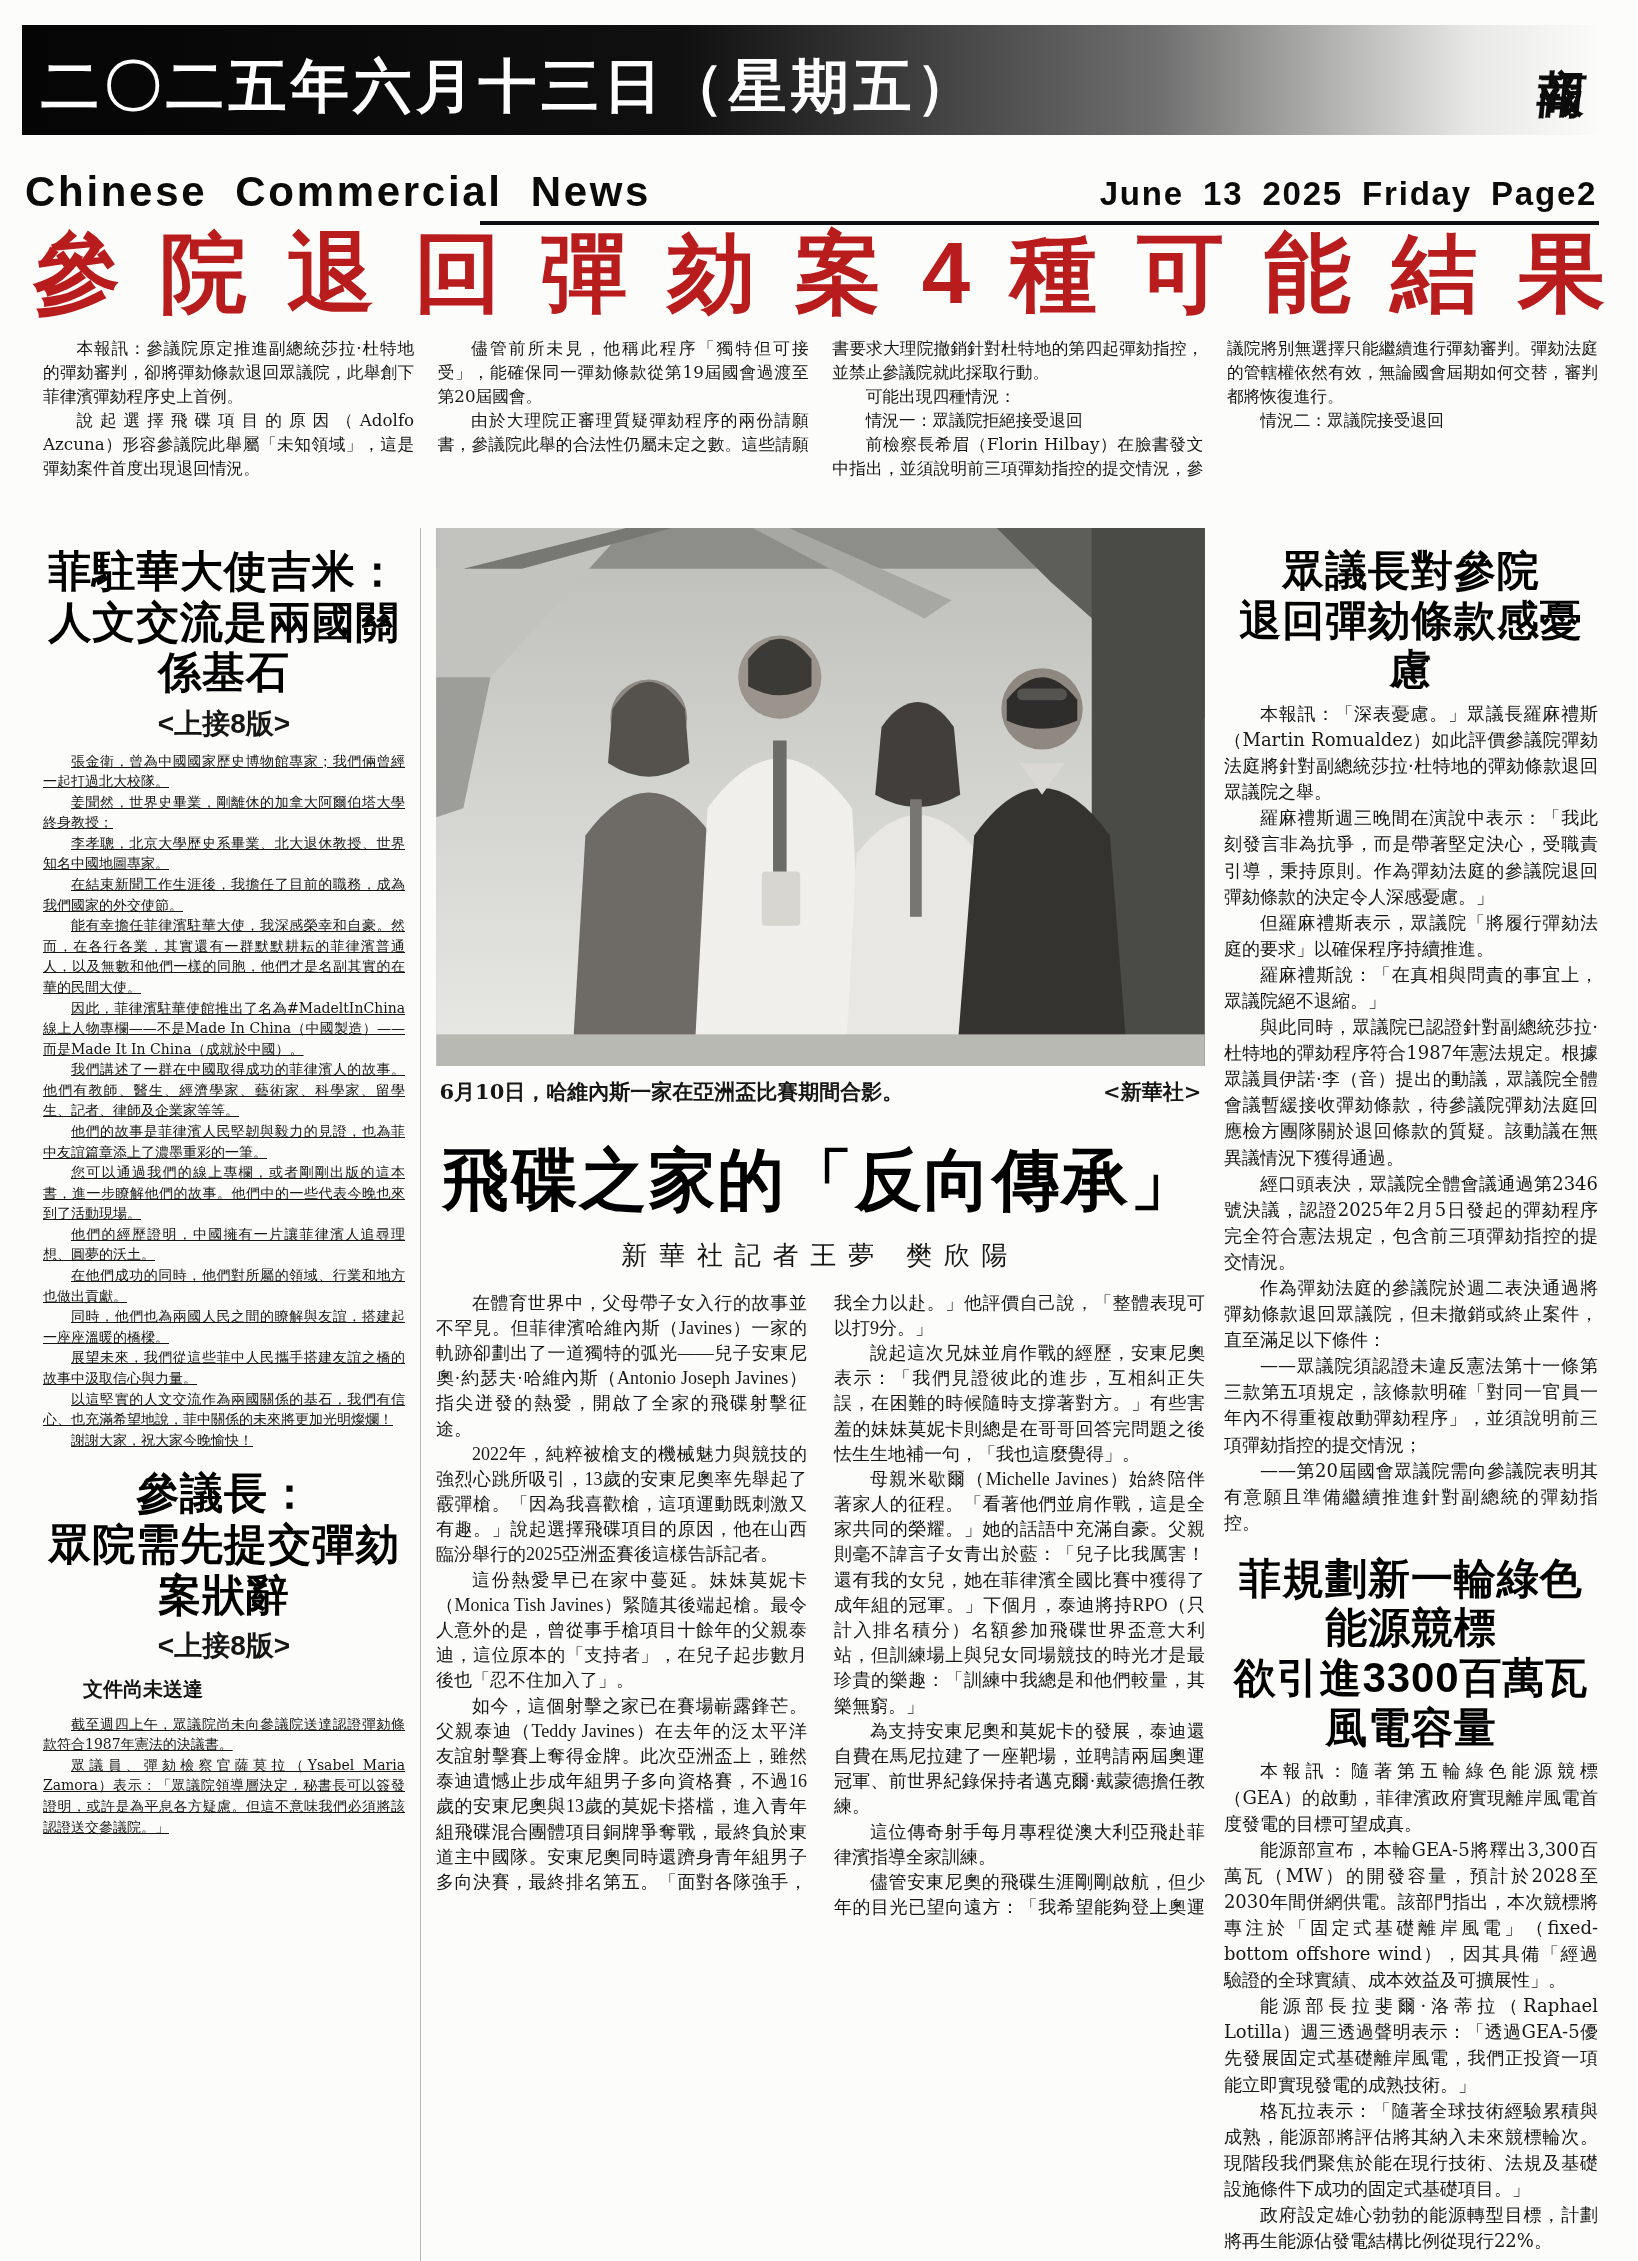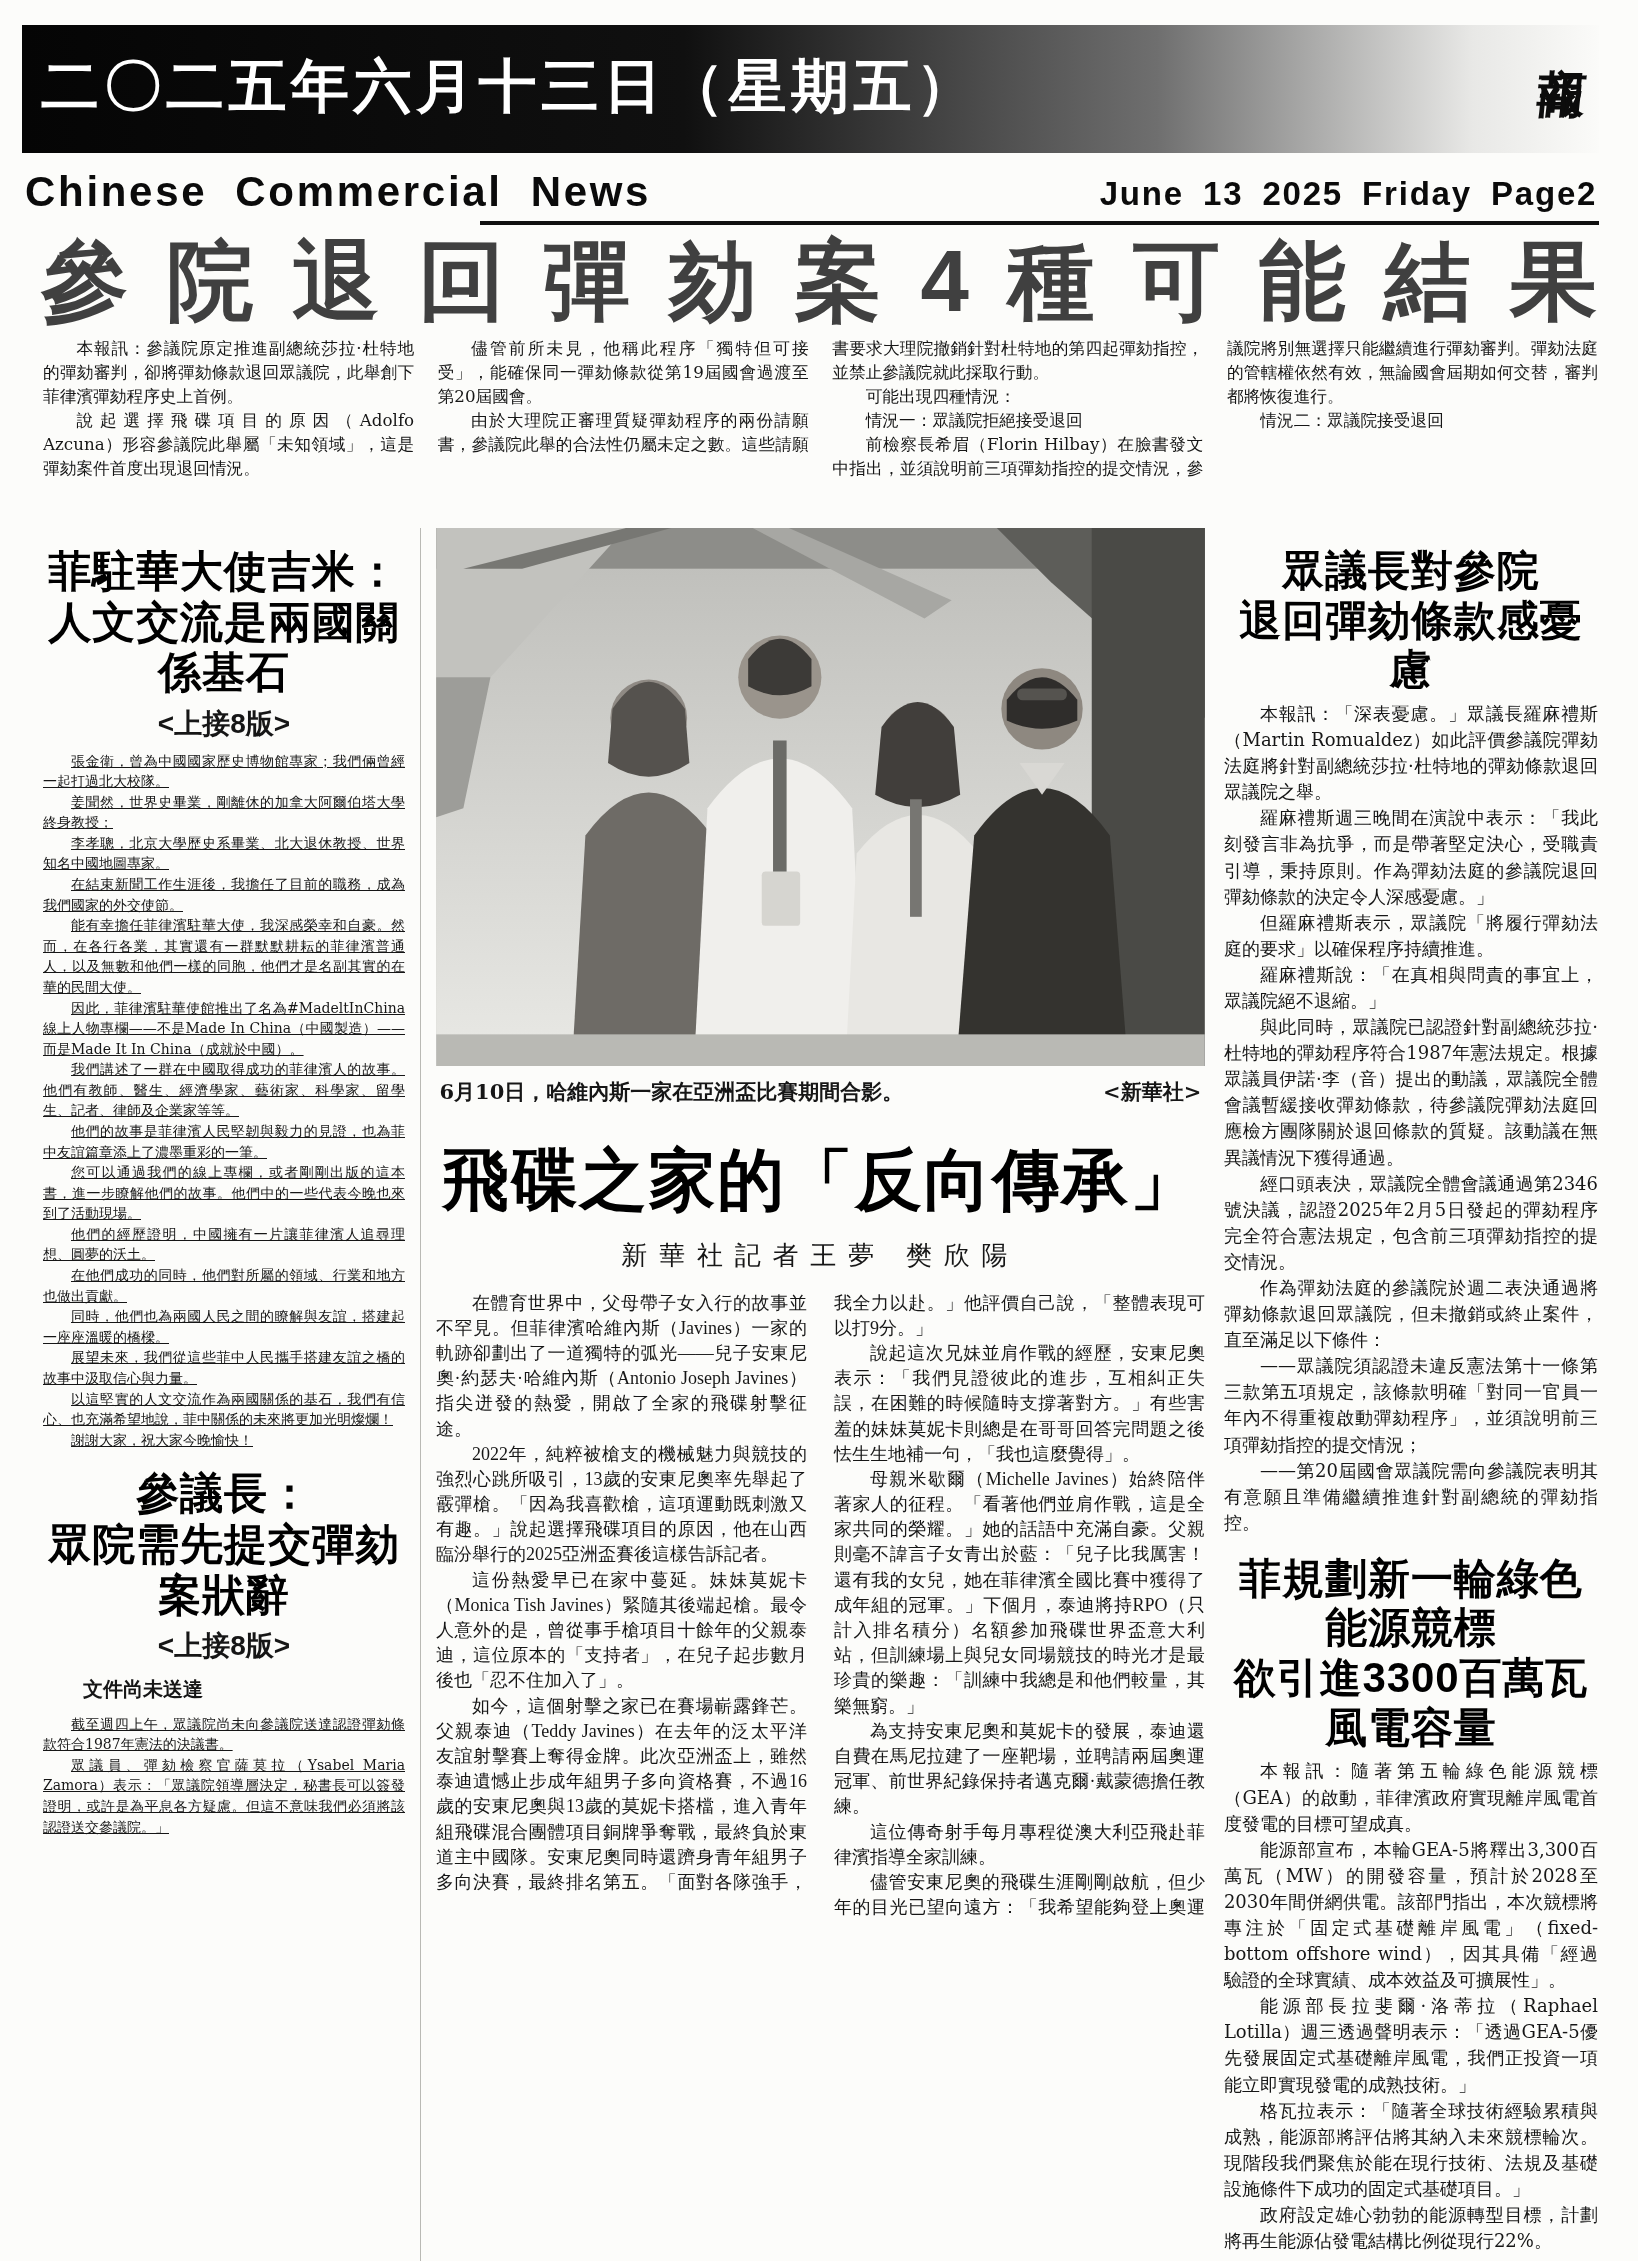--- a/index.html
+++ b/index.html
@@ -1,36 +1,36 @@
 <!DOCTYPE html>
 <html style="font-size:7.2px"><head>
 <meta charset="utf-8">
 <style>
   html,body{margin:0;padding:0;background:#888;}
   .page{position:relative;width:1638px;height:2824px;background:#fcfcfa;color:#161616;
         font-family:"DejaVu Serif",serif;overflow:hidden;margin:0 auto;}
   
-  .banner{position:absolute;left:22px;top:25px;right:39px;height:128px;
+  .banner{position:absolute;left:22px;top:25px;right:39px;height:110px;
           background:linear-gradient(90deg,#050505 0%,#101010 42%,#6f6f6f 72%,#e8e8e6 92%,#fbfbf9 100%);}
   .banner-date{position:absolute;left:19px;top:22.6px;font-family:"Liberation Sans",sans-serif;
           font-weight:700;font-size:58px;color:#ffffff;letter-spacing:4.5px;white-space:nowrap;}
   .banner-brand{position:absolute;right:1.8px;top:2.7px;height:107px;writing-mode:vertical-rl;
           font-family:"Liberation Sans",sans-serif;font-weight:900;font-size:49px;color:#0c0c0c;
           transform:skewX(-6deg);letter-spacing:1.8px;}
   
   .masthead{position:absolute;left:25px;top:166px;right:39px;height:50px;}
   .mast-en{position:absolute;left:0;bottom:0;font-family:"Liberation Sans",sans-serif;
           font-weight:800;font-size:42px;letter-spacing:2.7px;word-spacing:13.6px;color:#0b0b0b;}
   .mast-date{position:absolute;right:1.8px;bottom:2.7px;font-family:"Liberation Sans",sans-serif;
           font-weight:600;font-size:33px;letter-spacing:1.8px;word-spacing:8.1px;color:#0b0b0b;}
   .mast-rule{position:absolute;left:480px;right:39px;top:221px;height:4.1px;background:#101010;}
   
-  .lead-headline{position:absolute;left:33px;right:33px;top:229px;margin:8px;
+  .lead-headline{position:absolute;left:33px;right:33px;top:229px;margin:0;
           font-family:"Liberation Sans",sans-serif;font-weight:900;font-size:87px;line-height:1.02;
-          color:#404040;text-align:justify;text-align-last:justify;letter-spacing:0;}
+          color:#b91c1c;text-align:justify;text-align-last:justify;letter-spacing:0;}
   .lead-body{position:absolute;left:43px;right:40px;top:336px;height:193px;
           column-count:4;column-gap:23.5px;overflow:hidden;}
   .lead-body p,.body p{margin:0;font-size:16.7px;line-height:1.44;text-align:justify;text-indent:2em;}
   
   .content{position:absolute;left:43px;right:40px;top:528px;bottom:4.5px;display:flex;}
   .left-rail{width:362px;flex:0 0 362px;padding-right:14.5px;border-right:1.4px solid #b9b9b4;
           overflow:hidden;}
   .main-area{flex:1 1 auto;padding-left:15.4px;display:flex;flex-direction:column;overflow:hidden;}
   .row1{display:flex;}
   .photo-col{width:769px;flex:0 0 769px;}

